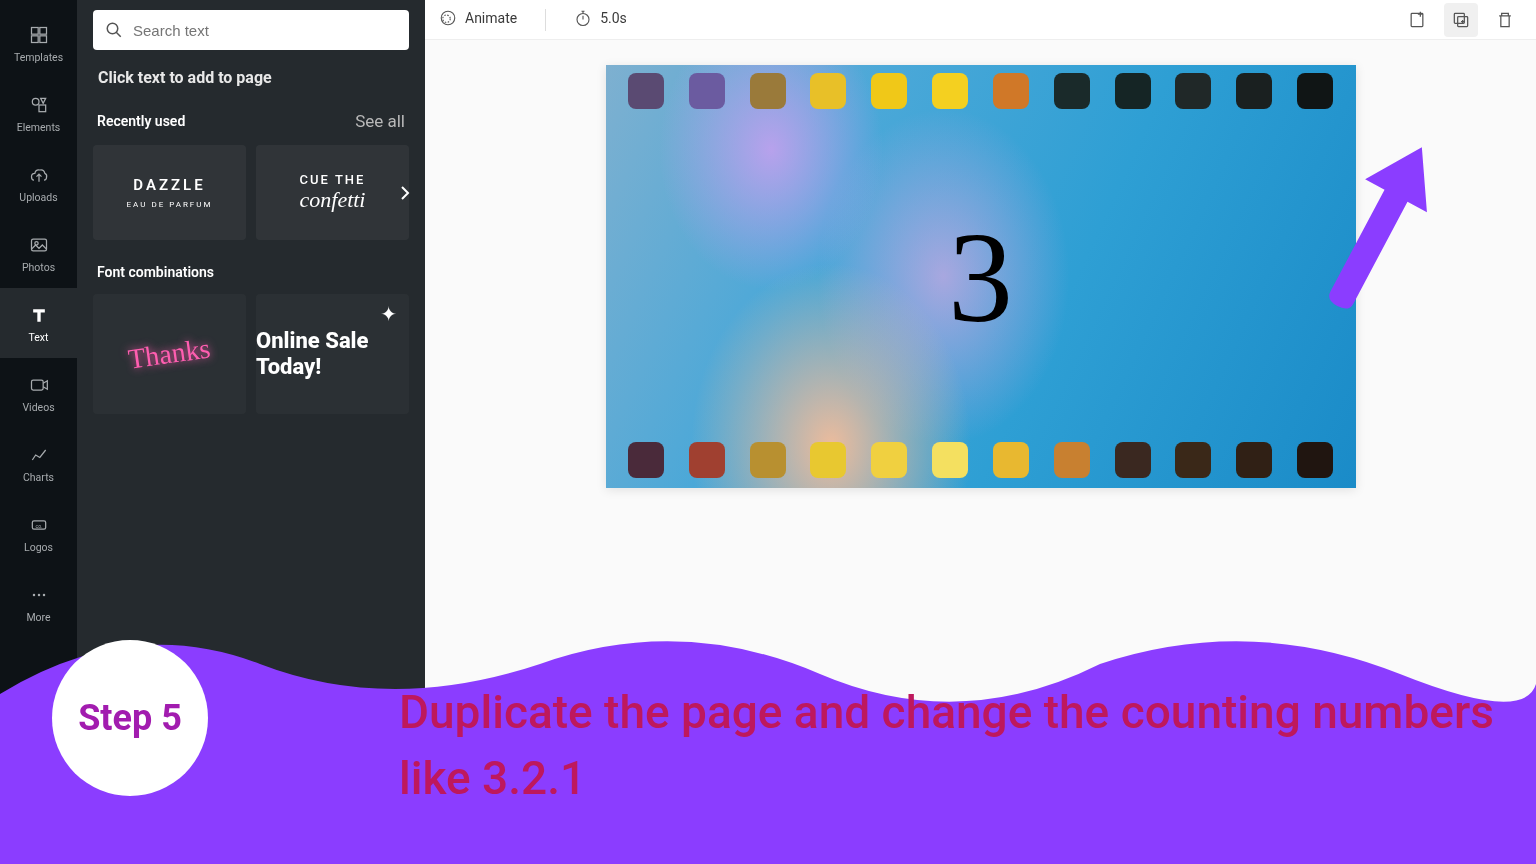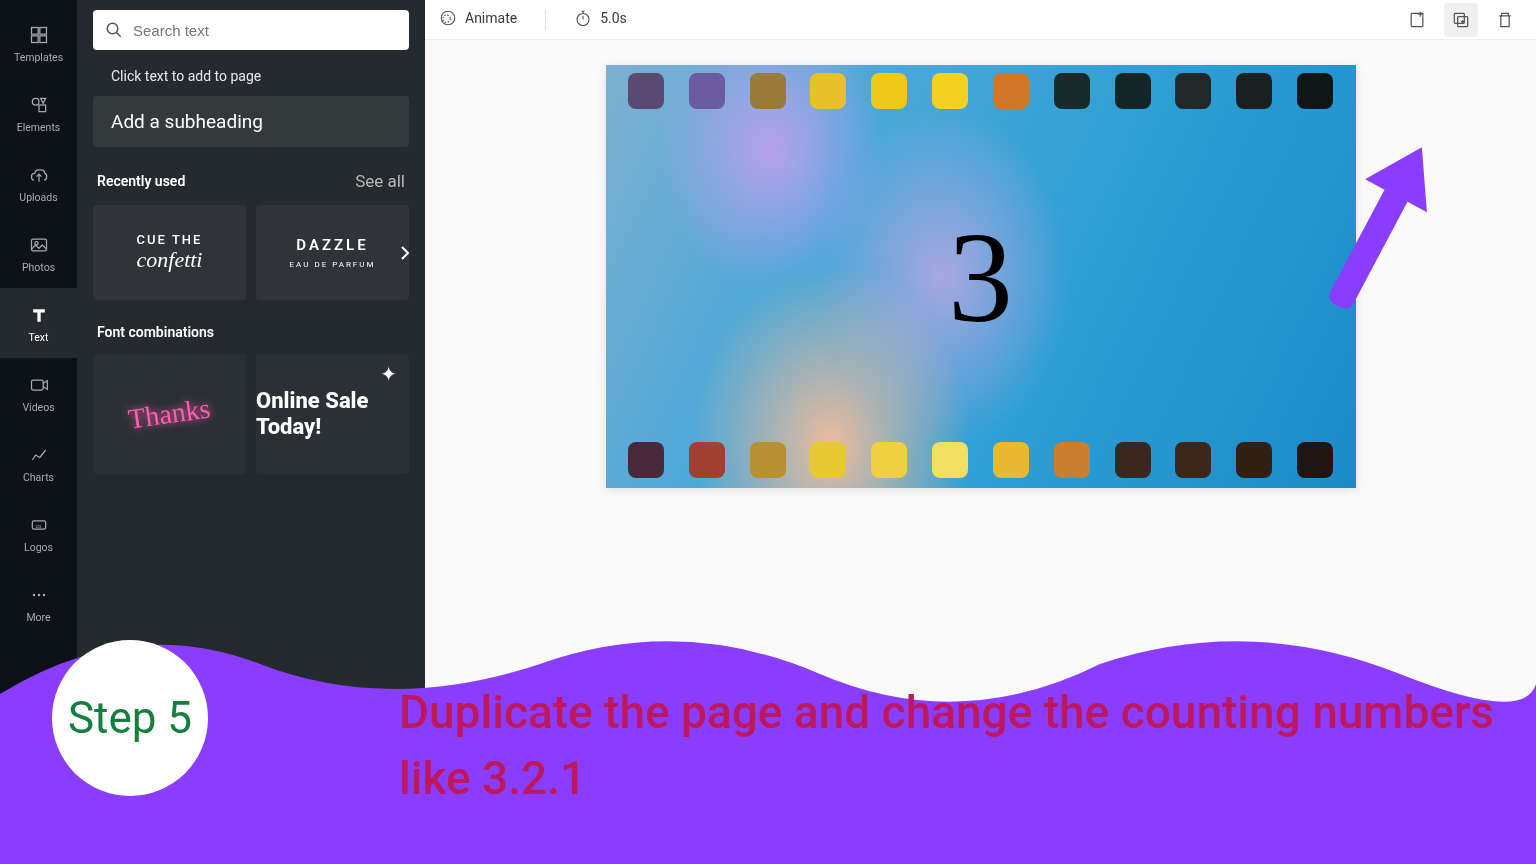--- a/index.html
+++ b/index.html
@@ -11,21 +11,21 @@
     .rail-item { display: flex; flex-direction: column; align-items: center; justify-content: center; width: 100%; height: 70px; color: #a7abae; cursor: pointer; font-size: 10px; }
     .rail-item.active { background: #252a2e; color: #fff; }
     .rail-icon { width: 24px; height: 24px; margin-bottom: 4px; display: flex; align-items: center; justify-content: center; }
     .rail-label { font-size: 10.5px; text-align: center; }
     
     .panel { width: 348px; background: #252a2e; color: #fff; padding: 10px 16px; position: relative; }
     .search-box { background: #fff; border-radius: 4px; display: flex; align-items: center; padding: 8px 12px; height: 40px; }
     .search-box input { border: none; outline: none; flex: 1; font-size: 15px; margin-left: 10px; color: #666; }
     .search-icon { width: 18px; height: 18px; }
     
-    .panel-heading { font-size: 14px; font-weight: 400; margin: 18px 0 12px 18px; color: #e8e8e8; }
+    .panel-heading { font-size: 16px; font-weight: 700; margin: 18px 0 12px 5px; color: #e8e8e8; }
     
     .text-option { background: rgba(255,255,255,0.07); border-radius: 4px; padding: 14px 18px; margin-bottom: 8px; cursor: pointer; }
     .text-option.heading { font-size: 26px; font-weight: 800; }
     .text-option.subheading { font-size: 19px; font-weight: 400; }
     .text-option.body { font-size: 13px; font-weight: 400; color: #ccc; padding: 12px 18px; }
     
     .section-header { display: flex; justify-content: space-between; align-items: center; margin: 24px 0 14px 0; padding: 0 4px; }
     .section-title { font-size: 14px; font-weight: 600; }
     .see-all { font-size: 17px; color: #b8b8b8; cursor: pointer; }
     
@@ -92,21 +92,21 @@
     .thumb-sprockets-bottom { bottom: 2px; }
     .thumb-sprocket { width: 4px; height: 4px; background: #2a2a2a; border-radius: 1px; }
     .thumb-num { font-size: 14px; font-family: 'Times New Roman', serif; }
     .thumb-label { font-size: 11px; color: #888; }
     .add-page { width: 82px; height: 50px; background: #f2f2f2; border-radius: 4px; display: flex; align-items: center; justify-content: center; font-size: 26px; color: #555; cursor: pointer; }
     
     .wave-overlay { position: absolute; bottom: 0; left: 0; right: 0; height: 300px; pointer-events: none; }
     .wave-svg { position: absolute; bottom: 0; left: 0; width: 100%; height: 300px; }
     
     .step-badge { position: absolute; bottom: 68px; left: 52px; width: 156px; height: 156px; background: #fff; border-radius: 50%; display: flex; align-items: center; justify-content: center; }
-    .step-text { font-size: 44px; font-weight: 400; color: #15803d; }
+    .step-text { font-size: 36px; font-weight: 700; color: #a21caf; }
     
     .instruction { position: absolute; bottom: 52px; left: 388px; right: 40px; color: #be185d; font-size: 46px; font-weight: 500; line-height: 1.45; margin-left: 11px; }
     
     .cut-text { position: absolute; top: -6px; right: 138px; color: #666; font-size: 12px; }
   </style>
 </head>
 <body>
 
 <div class="app">
   <div class="rail">
@@ -200,35 +200,34 @@
     <div class="search-box">
       <svg class="search-icon" viewBox="0 0 24 24" fill="none" stroke="#555" stroke-width="2">
           <circle cx="10" cy="10" r="7"></circle>
           <path d="M15 15 L21 21"></path>
         </svg>
       <input type="text" placeholder="Search text" style="">
     </div>
 
     <div class="panel-heading">Click text to add to page</div>
 
-    <div class="text-option subheading">Add a subheading</div>
 
     <div class="section-header">
       <div class="section-title">Recently used</div>
       <div class="see-all">See all</div>
     </div>
 
     <div class="recent-row">
       <div class="recent-card">
+        <div class="dazzle-title">DAZZLE</div>
+        <div class="dazzle-sub">EAU DE PARFUM</div>
+      </div>
+      <div class="recent-card">
         <div class="cue-title">CUE THE</div>
         <div class="cue-script">confetti</div>
-      </div>
-      <div class="recent-card">
-        <div class="dazzle-title">DAZZLE</div>
-        <div class="dazzle-sub">EAU DE PARFUM</div>
       </div>
       <svg class="chevron" viewBox="0 0 24 24" fill="none" stroke="#fff" stroke-width="2">
           <path d="M9 6 L15 12 L9 18"></path>
         </svg>
     </div>
 
     <div class="section-header">
       <div class="section-title">Font combinations</div>
     </div>
 

